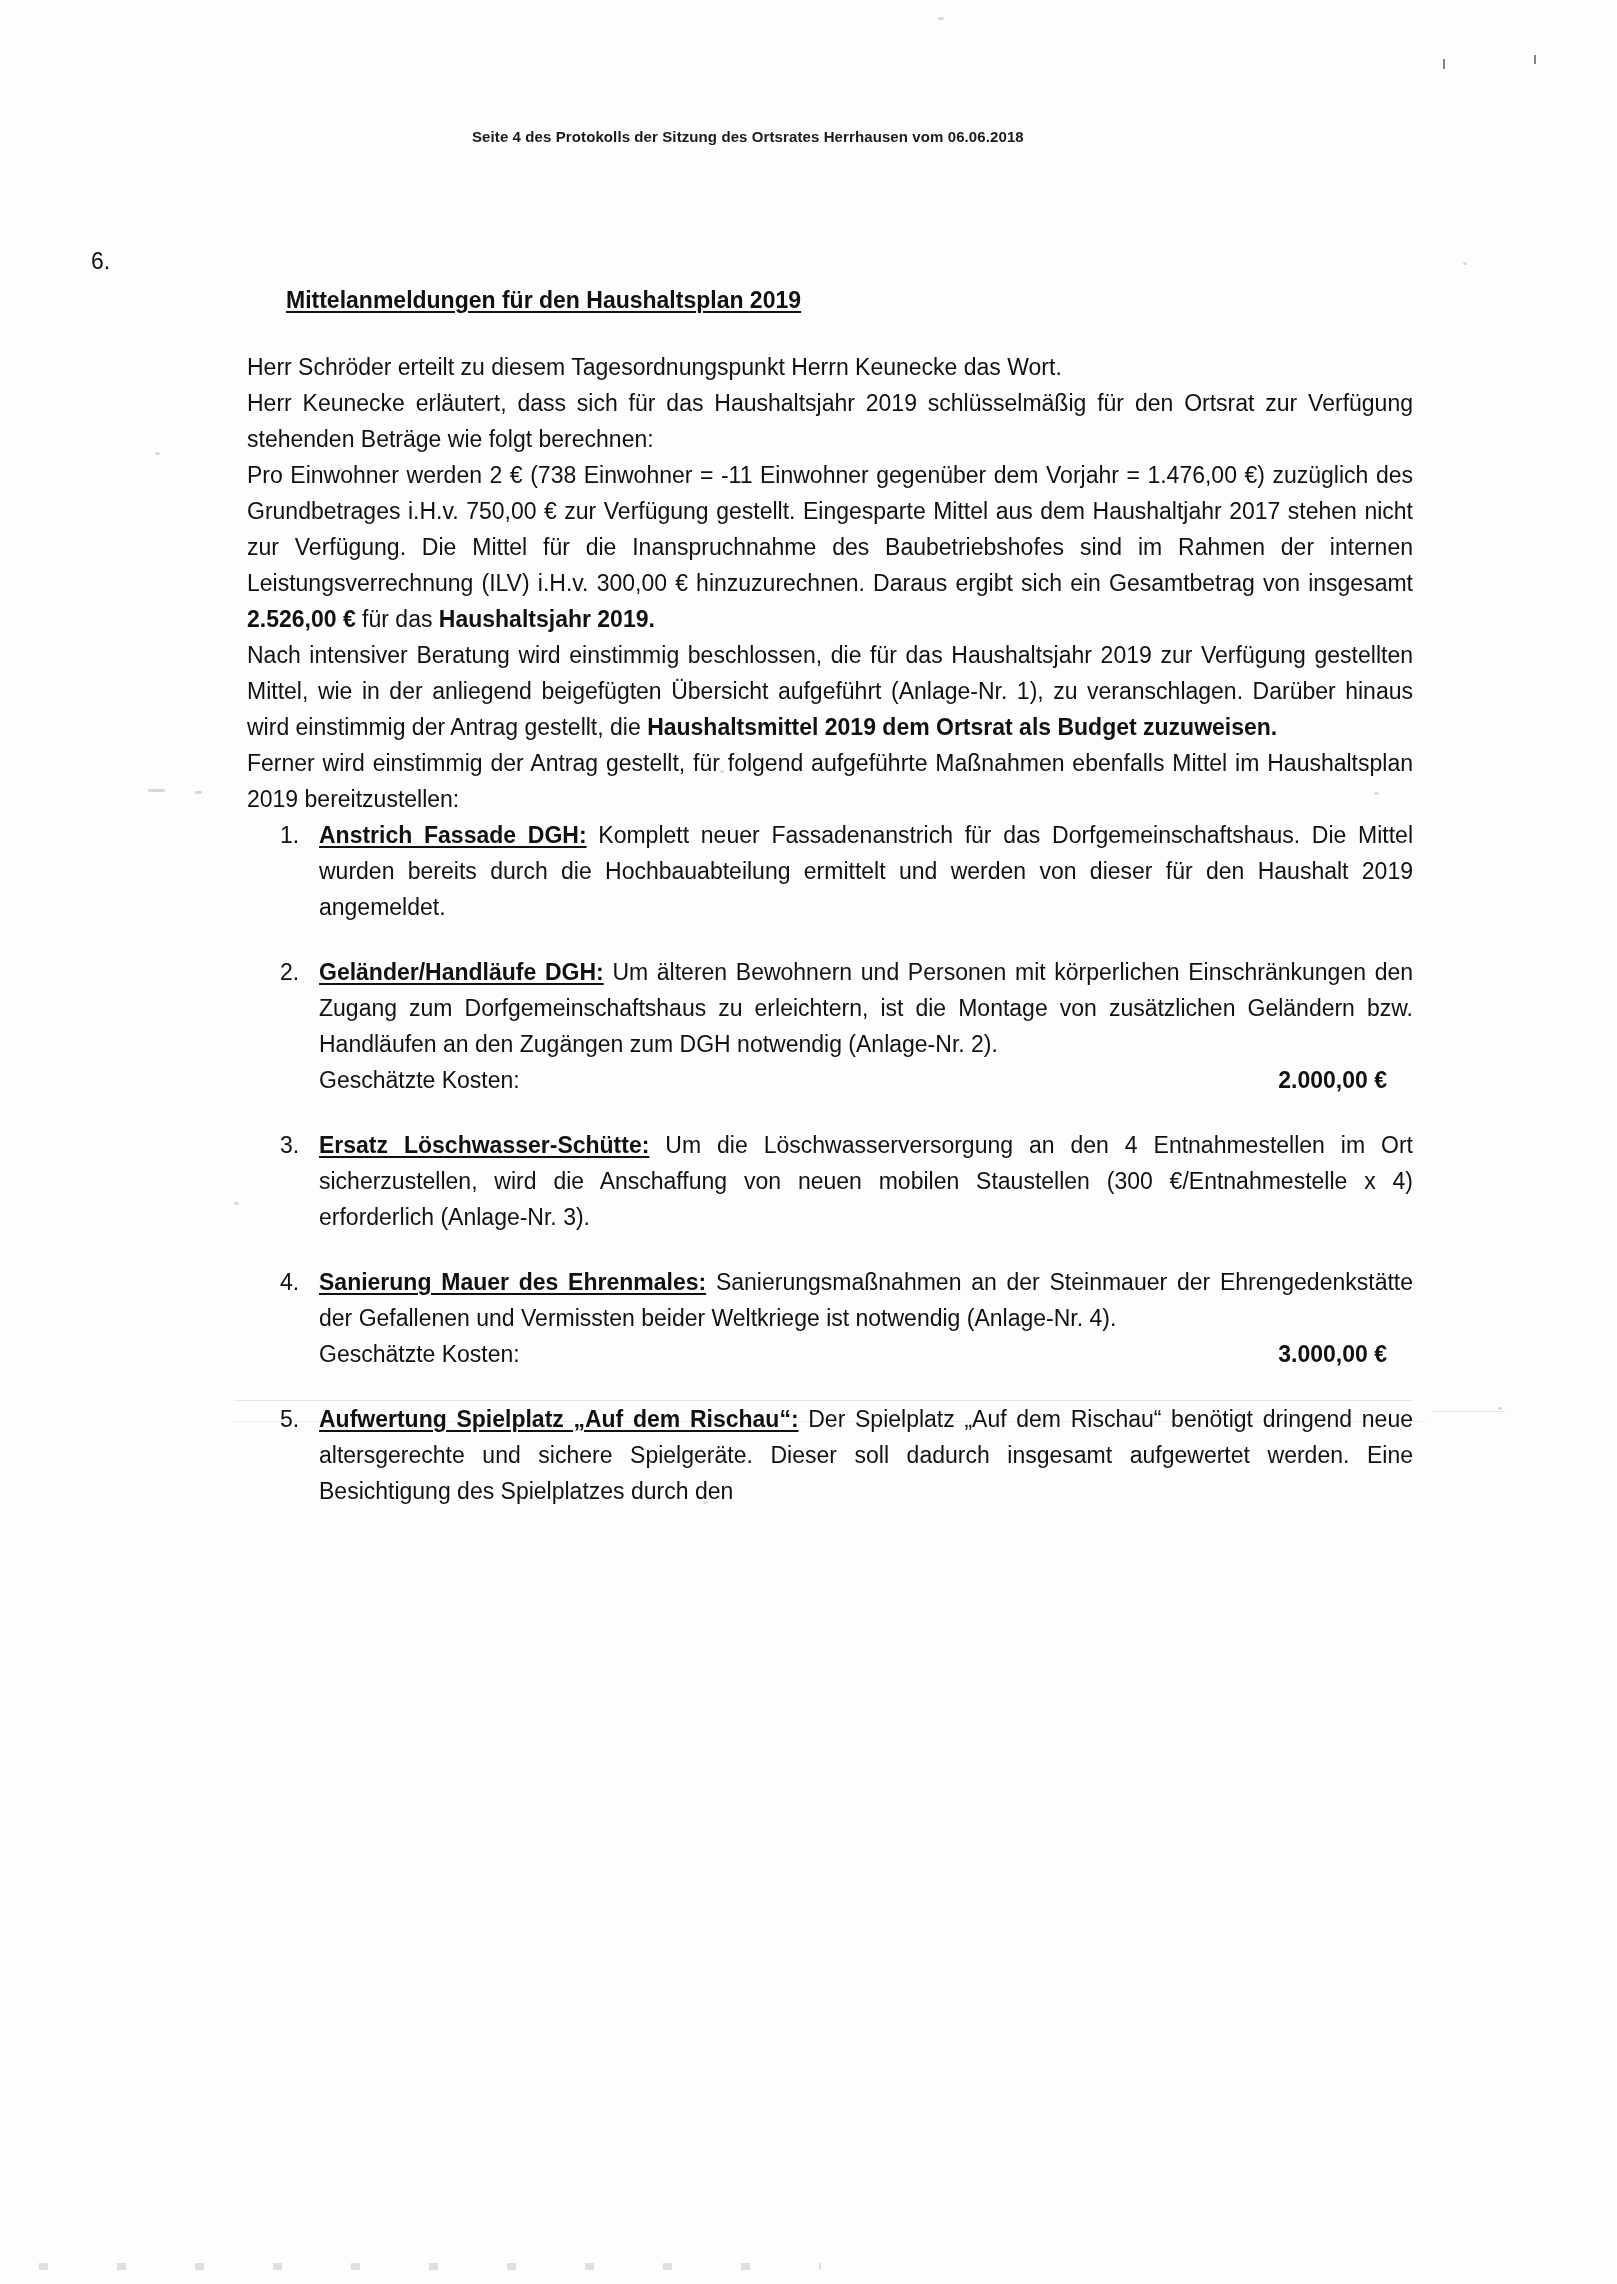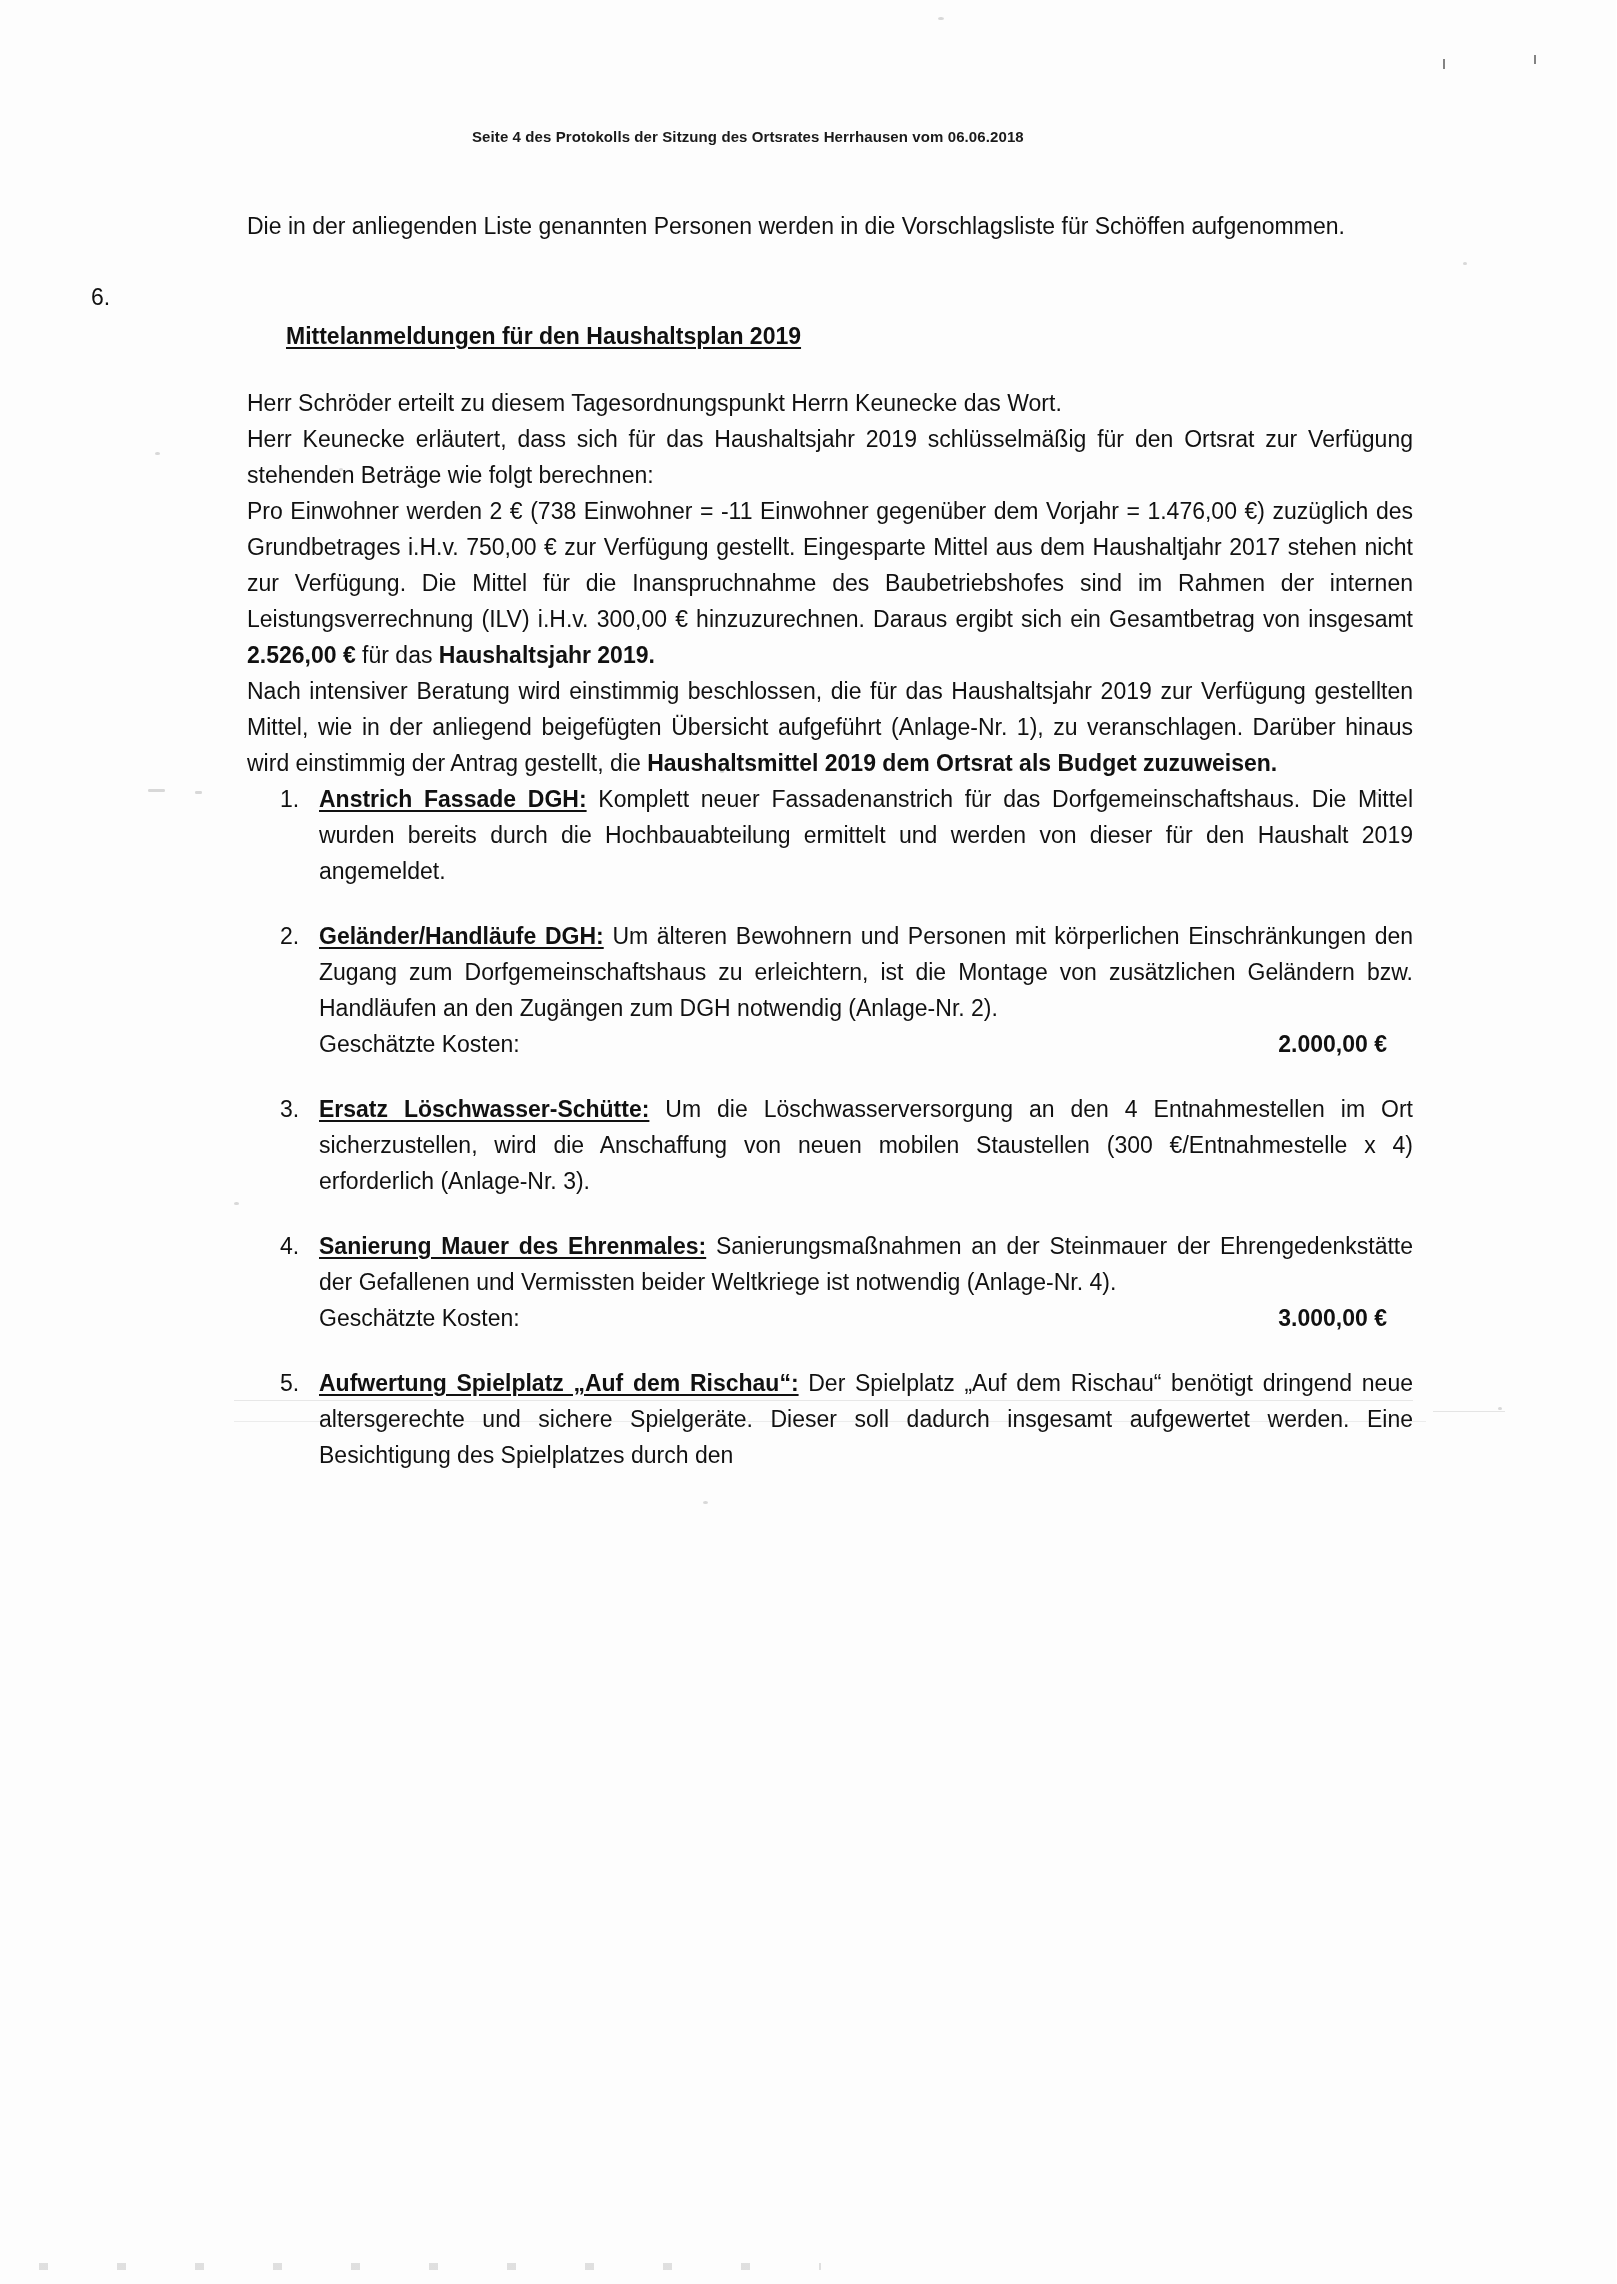--- a/index.html
+++ b/index.html
@@ -158,35 +158,35 @@
   <div class="speck" style="left:703px;top:1501px;width:5.2px;height:3.3px;"></div>
   <div class="speck" style="left:1498px;top:1407px;width:3.9px;height:3.3px;"></div>
   <div class="faint-line" style="left:234px; top:1400px; width:1179px; opacity:.45;"></div>
   <div class="faint-line" style="left:234px; top:1421px; width:1192px; opacity:.35;"></div>
   <div class="faint-line" style="left:1433px; top:1411px; width:72px; opacity:.5;"></div>
 
   <div class="header-line">Seite 4 des Protokolls der Sitzung des Ortsrates Herrhausen vom 06.06.2018</div>
 
   <div class="content">
 
-    <p class="body block">Die in der anliegenden Liste genannten Personen werden in die Vorschlagsliste für Schöffen aufgenommen.</p>
 
     <div class="agenda-row">
       <div class="agenda-num">6.</div>
       <div class="agenda-title">Mittelanmeldungen für den Haushaltsplan 2019</div>
     </div>
 
     <p class="body block">Herr Schröder erteilt zu diesem Tagesordnungspunkt Herrn Keunecke das Wort.</p>
 
     <p class="body block">Herr Keunecke erläutert, dass sich für das Haushaltsjahr 2019 schlüsselmäßig für den Ortsrat zur Verfügung stehenden Beträge wie folgt berechnen:</p>
 
     <p class="body block"><span>Pro Einwohner werden 2 € (738 Einwohner = -11 Einwohner gegenüber dem Vorjahr = 1.476,00 €) zuzüglich des Grundbetrages i.H.v. 750,00 € zur Verfügung gestellt. Eingesparte Mittel aus dem Haushaltjahr 2017 stehen nicht zur Verfügung. Die Mittel für die Inanspruchnahme des Baubetriebshofes sind im Rahmen der internen Leistungsverrechnung (ILV) i.H.v. 300,00 € hinzuzurechnen. Daraus ergibt sich ein Gesamtbetrag von insgesamt </span><span class="b">2.526,00 €</span><span> für das </span><span class="b">Haushaltsjahr 2019.</span></p>
 
     <p class="body block"><span>Nach intensiver Beratung wird einstimmig beschlossen, die für das Haushaltsjahr 2019 zur Verfügung gestellten Mittel, wie in der anliegend beigefügten Übersicht aufgeführt (Anlage-Nr. 1), zu veranschlagen. Darüber hinaus wird einstimmig der Antrag gestellt, die </span><span class="b">Haushaltsmittel 2019 dem Ortsrat als Budget zuzuweisen.</span></p>
 
+    <p class="body block">Ferner wird einstimmig der Antrag gestellt, für folgend aufgeführte Maßnahmen ebenfalls Mittel im Haushaltsplan 2019 bereitzustellen:</p>
 
     <ol class="measures">
 
       <li>
         <span class="num">1.</span>
         <span class="u">Anstrich Fassade DGH:</span><span> Komplett neuer Fassadenanstrich für das Dorfgemeinschaftshaus. Die Mittel wurden bereits durch die Hochbauabteilung ermittelt und werden von dieser für den Haushalt 2019 angemeldet.</span>
       </li>
 
       <li>
         <span class="num">2.</span>

